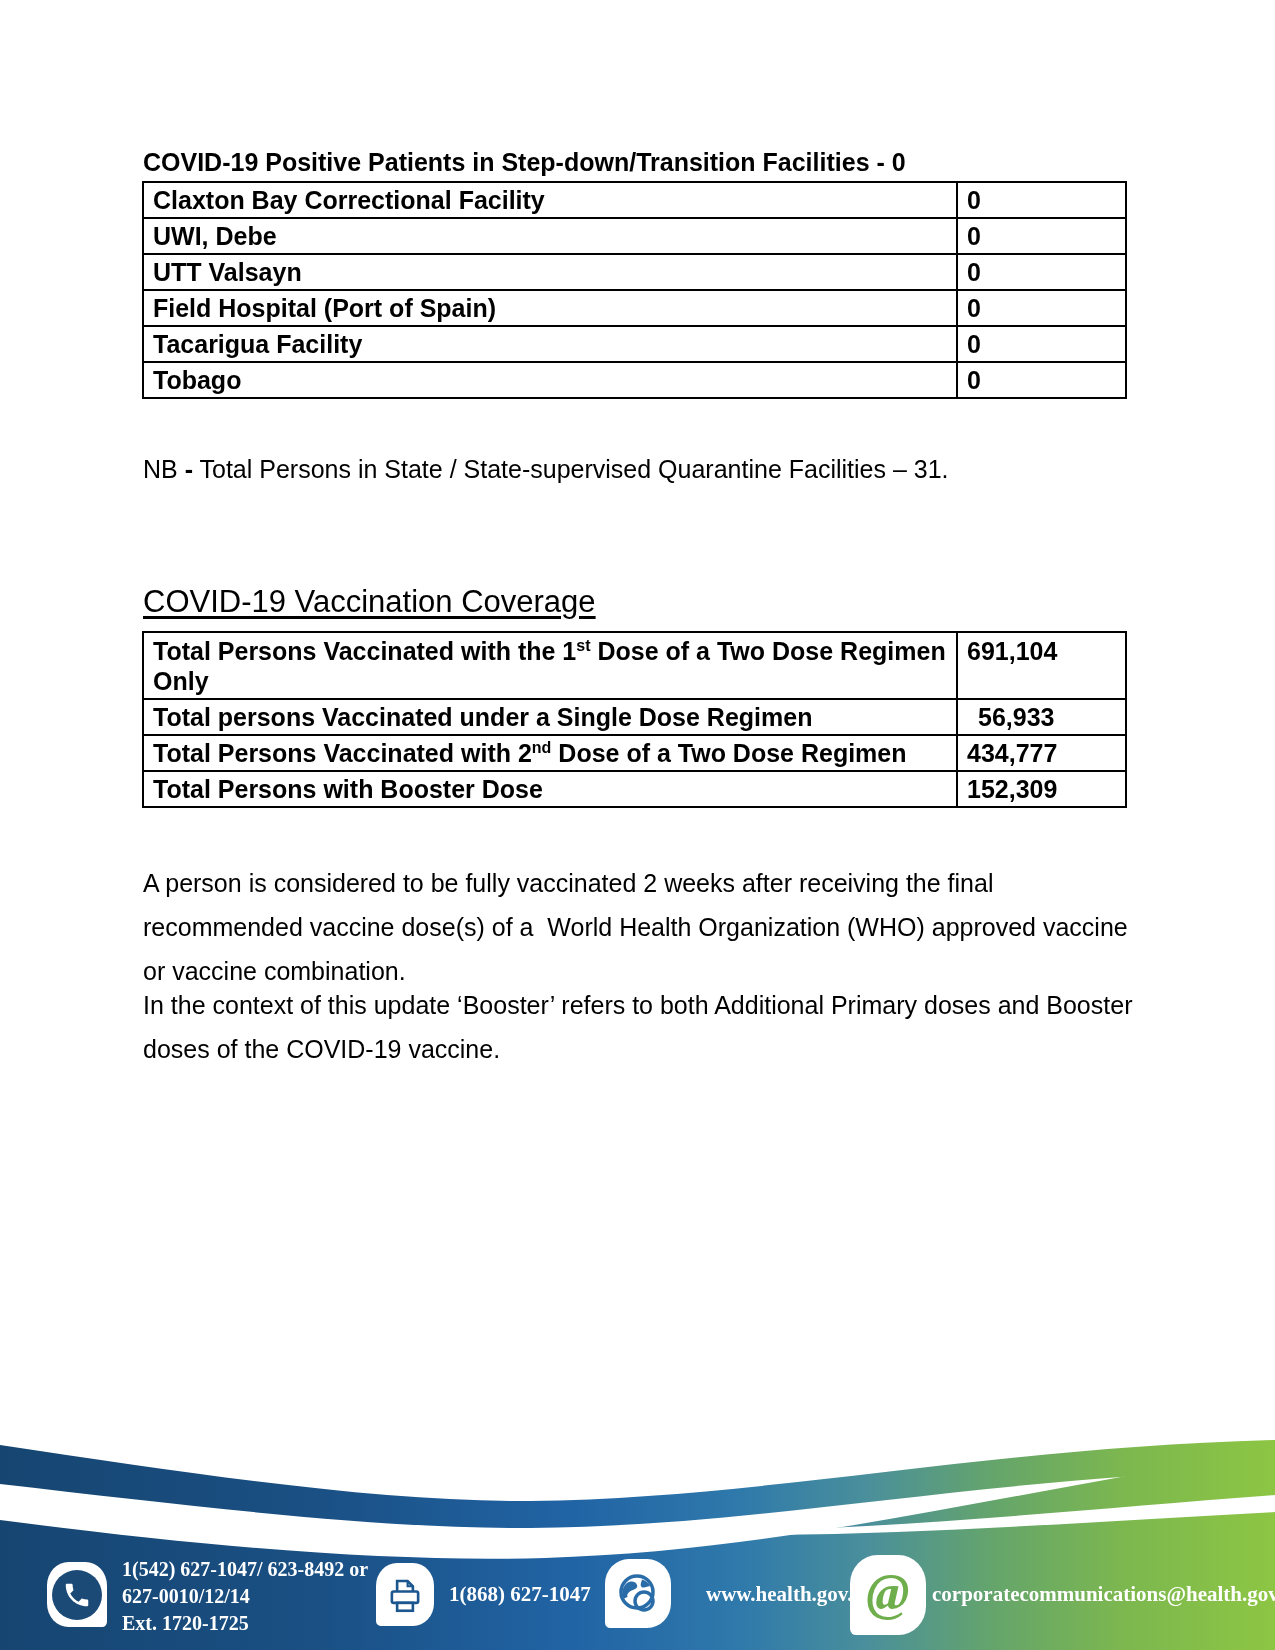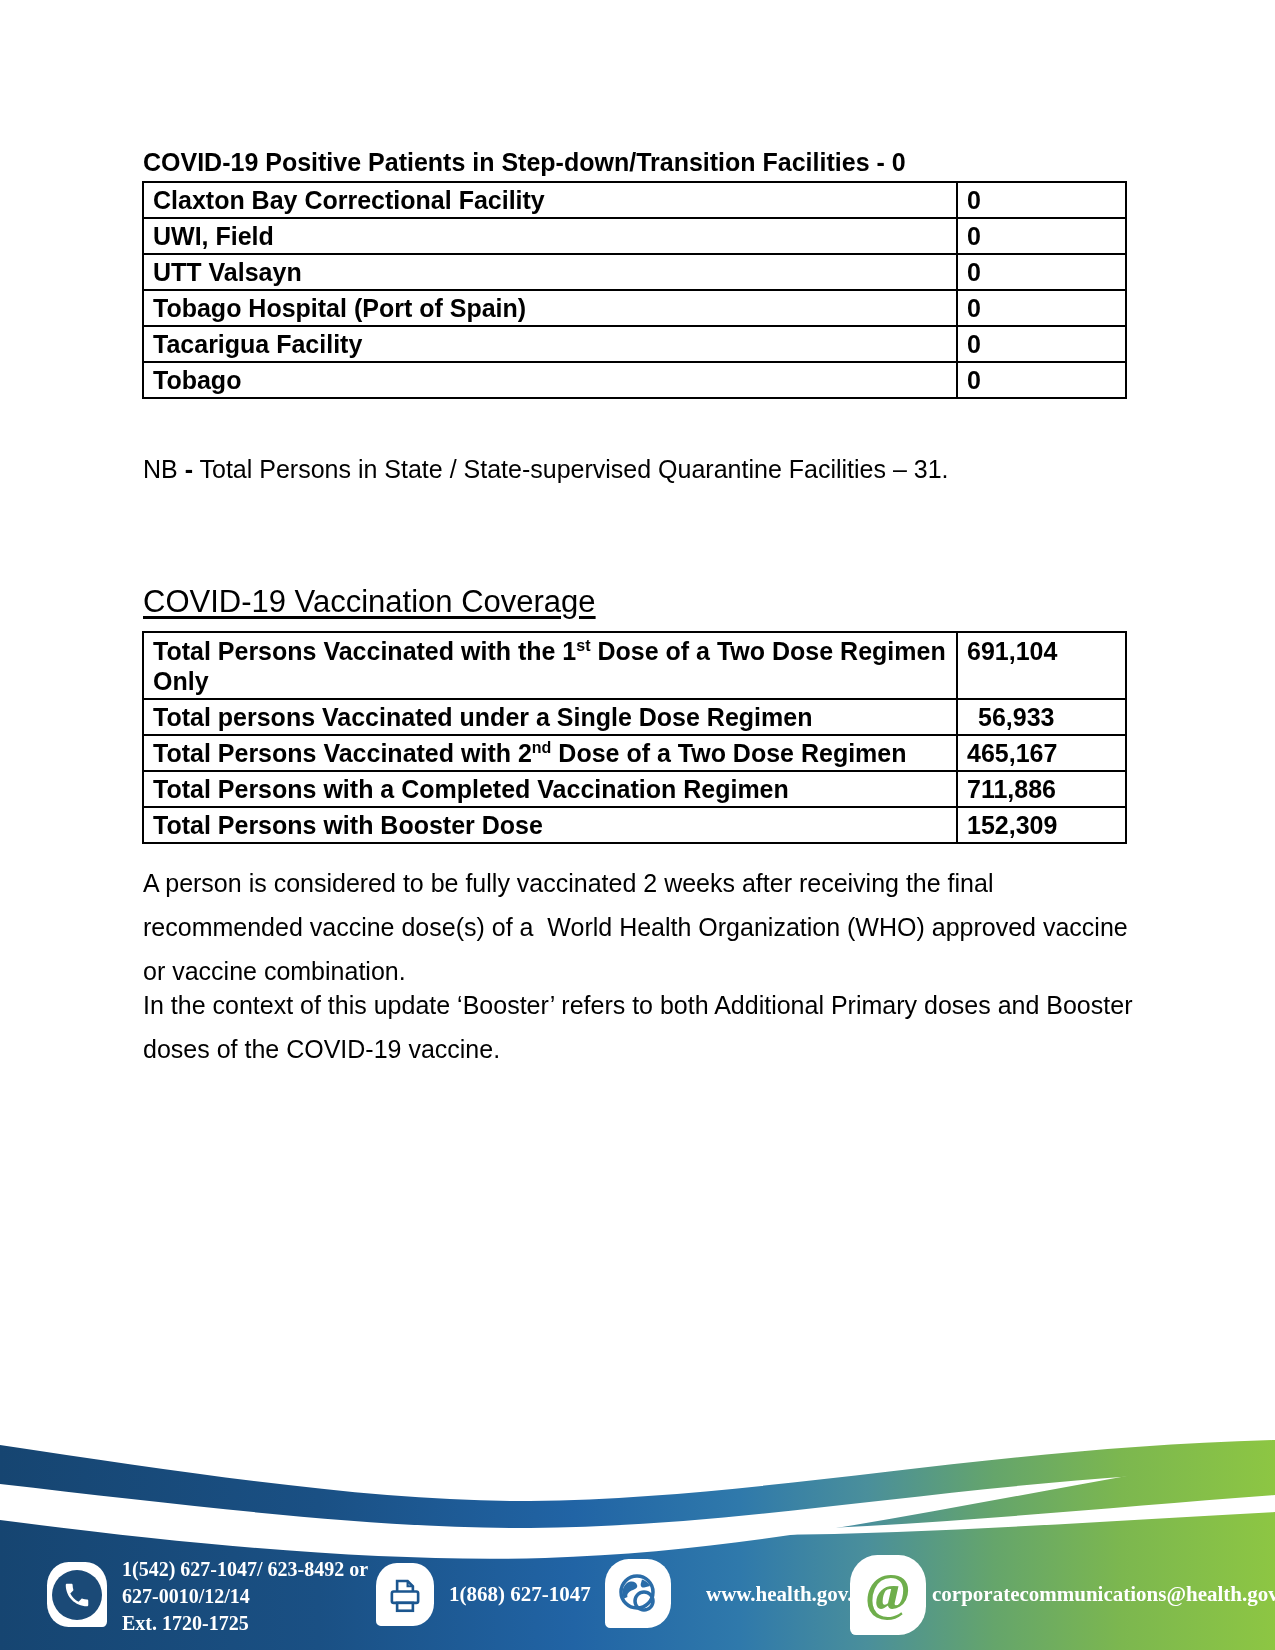--- a/index.html
+++ b/index.html
@@ -52,29 +52,29 @@
 
 <div class="abs h1">COVID-19 Positive Patients in Step-down/Transition Facilities - 0</div>
 
 <table class="abs t1">
   <tbody>
       <tr>
     <td class="lab">Claxton Bay Correctional Facility</td>
     <td class="val">0</td>
   </tr>
   <tr>
-    <td class="lab">UWI, Field</td>
+    <td class="lab">UWI, Debe</td>
     <td class="val">0</td>
   </tr>
   <tr>
     <td class="lab">UTT Valsayn</td>
     <td class="val">0</td>
   </tr>
   <tr>
-    <td class="lab">Tobago Hospital (Port of Spain)</td>
+    <td class="lab">Field Hospital (Port of Spain)</td>
     <td class="val">0</td>
   </tr>
   <tr>
     <td class="lab">Tacarigua Facility</td>
     <td class="val">0</td>
   </tr>
   <tr>
     <td class="lab">Tobago</td>
     <td class="val">0</td>
   </tr>
@@ -94,25 +94,21 @@
       <tr class="dbl">
     <td class="lab">Total Persons Vaccinated with the 1<sup>st</sup> Dose of a Two Dose Regimen Only</td>
     <td class="val">691,104</td>
   </tr>
   <tr>
     <td class="lab">Total persons Vaccinated under a Single Dose Regimen</td>
     <td class="val">56,933</td>
   </tr>
   <tr>
     <td class="lab">Total Persons Vaccinated with 2<sup>nd</sup> Dose of a Two Dose Regimen</td>
-    <td class="val">465,167</td>
-  </tr>
-  <tr>
-    <td class="lab">Total Persons with a Completed Vaccination Regimen</td>
-    <td class="val">711,886</td>
+    <td class="val">434,777</td>
   </tr>
   <tr>
     <td class="lab">Total Persons with Booster Dose</td>
     <td class="val">152,309</td>
   </tr>
 </tbody>
   </table>
 
 <div class="abs para">A person is considered to be fully vaccinated 2 weeks after receiving the final recommended vaccine dose(s) of a  World Health Organization (WHO) approved vaccine or vaccine combination.</div>
 <div class="abs para para2">In the context of this update ‘Booster’ refers to both Additional Primary doses and Booster doses of the COVID-19 vaccine.</div>

